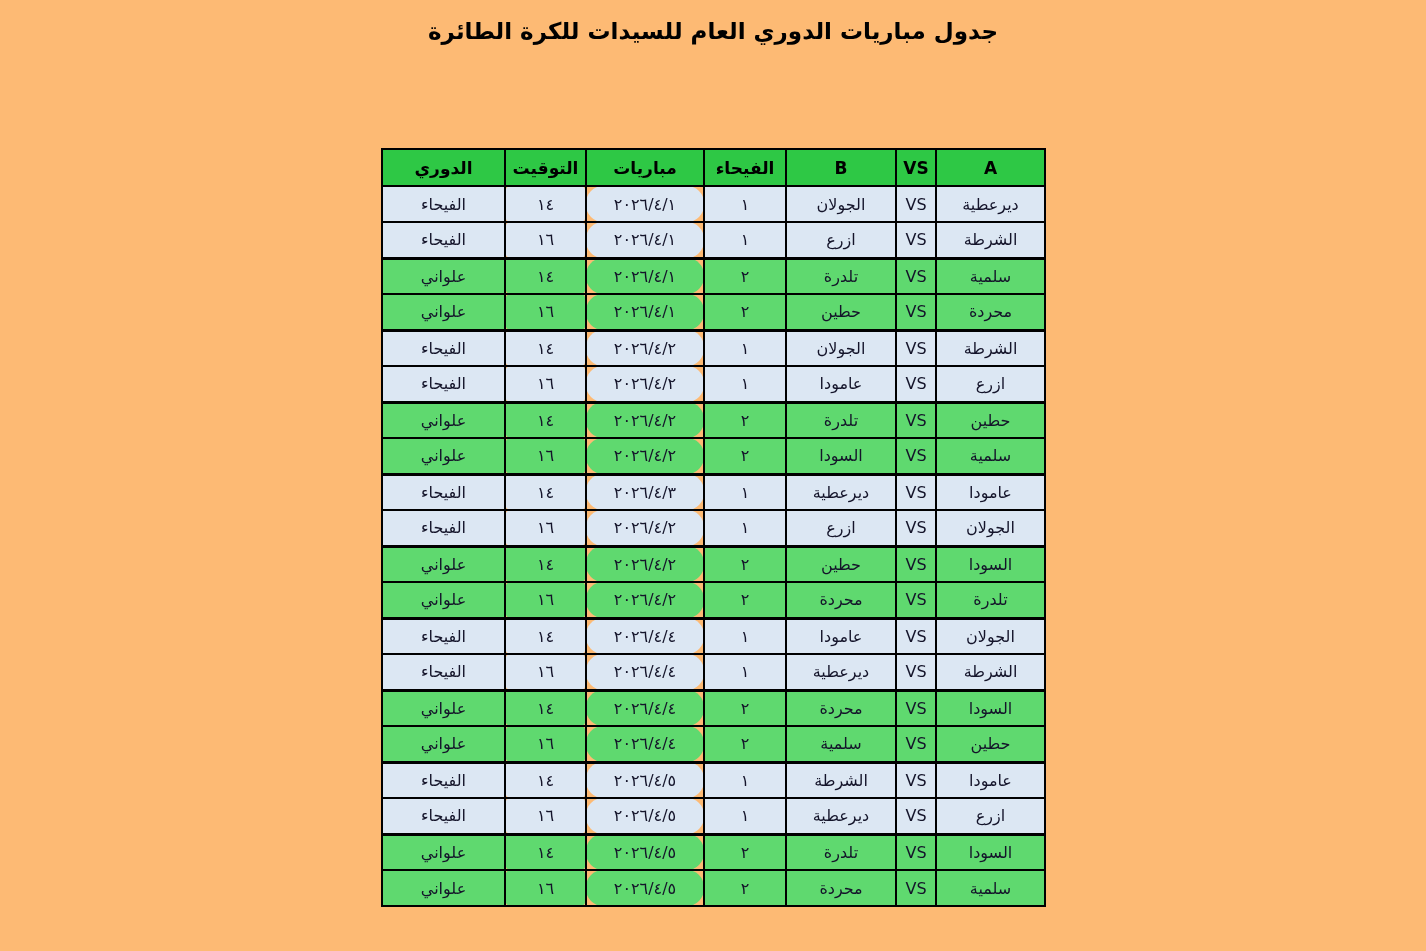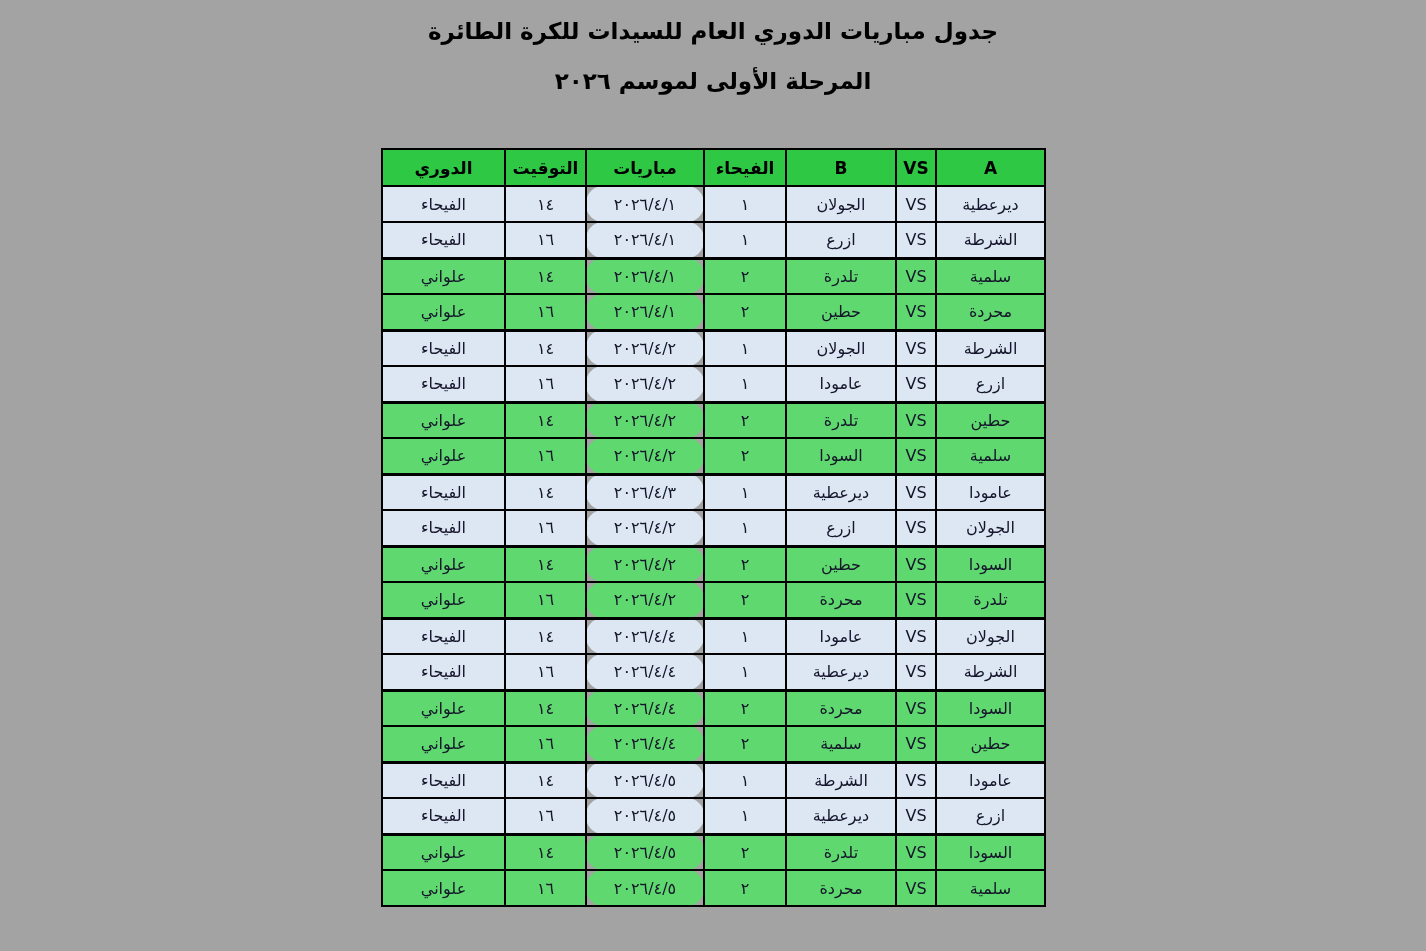--- a/index.html
+++ b/index.html
@@ -13,21 +13,21 @@
   html, body {
     margin: 0;
     padding: 0;
     background: #ffffff;
     font-family: "DejaVu Sans", sans-serif;
   }
   .page {
     position: relative;
     width: 1426px;
     height: 951px;
-    background: #a3a3a3;
+    background: #fdba74;
     overflow: hidden;
   }
   .title {
     text-align: center;
     font-weight: bold;
     color: #000000;
     font-size: 23px;
     line-height: 30px;
   }
   .title-1 { padding-top: 16px; }
@@ -59,31 +59,30 @@
     height: 37px;
   }
   table.schedule tbody td {
     font-size: 16px;
     height: 36px;
   }
   tr.blue  td { background: var(--row-blue); }
   tr.green td { background: var(--row-green); }
   tr.block-start td { border-top-width: 3px; }
   td.cell-date { direction: ltr; font-size: 15px; border-radius: 17px; }
-  td.cell-time { font-size: 15px; }
+  td.cell-time { font-size: 15px; border-radius: 6px; }
   td.cell-vs { font-size: 15px; }
 </style>
 </head>
 <body>
 
 <div class="page">
 
   <div class="title title-1">جدول مباريات الدوري العام للسيدات للكرة الطائرة</div>
 
-  <div class="title title-2">المرحلة الأولى لموسم ٢٠٢٦</div>
 
   <table class="schedule" dir="rtl">
     <colgroup>
       <col style="width:109px">
       <col style="width:40px">
       <col style="width:110px">
       <col style="width:82px">
       <col style="width:118px">
       <col style="width:81px">
       <col style="width:123px">

